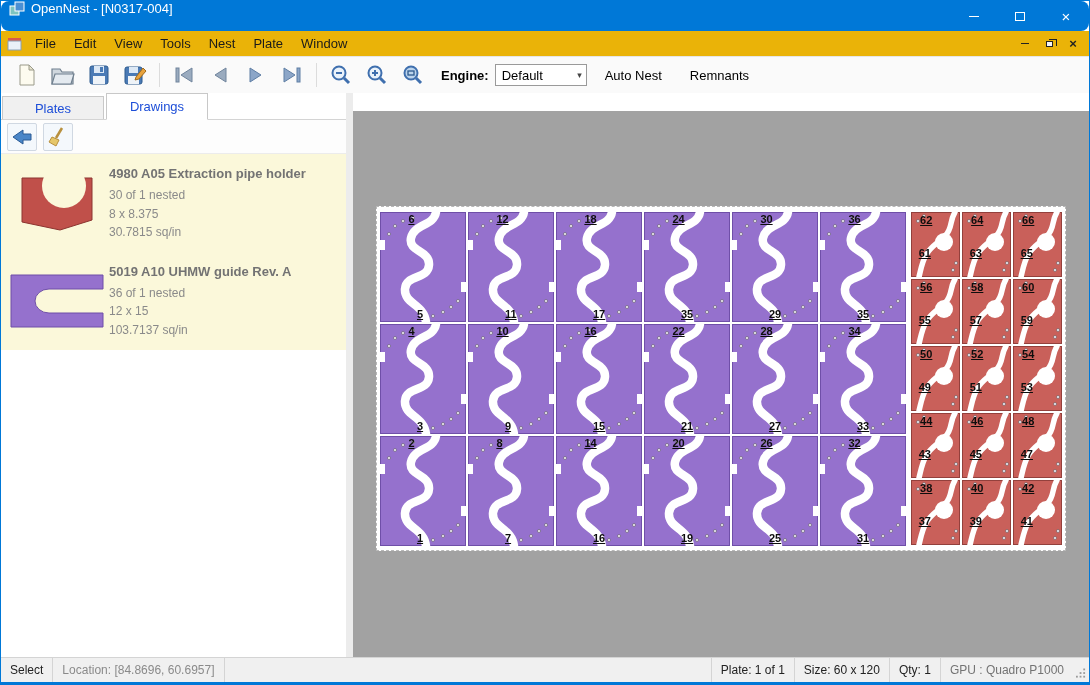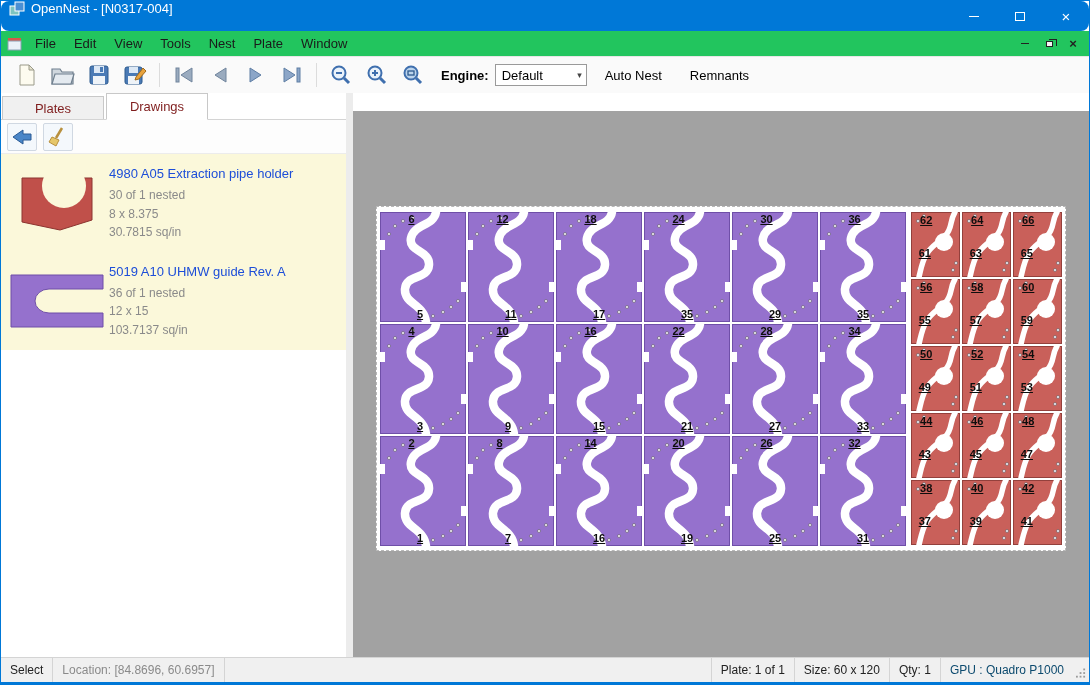--- a/index.html
+++ b/index.html
@@ -17,50 +17,50 @@
   
   .titlebar { flex:0 0 30px; background:#0078d7; color:#fff; display:flex; align-items:flex-start;border-radius:8px; }
   .app-icon { margin:0 6px 0 8px; display:flex; align-items:center; }
   .title { font-size:13px; }
   .win-controls { margin-left:auto; display:flex; height:100%; }
   .win-btn { width:46px; height:100%; display:flex; align-items:center; justify-content:center; color:#fff; }
   .glyph-min { width:10px; height:1px; background:#fff; display:block; }
   .glyph-max { width:10px; height:9px; border:1px solid #fff; display:block; }
   .glyph-close { font-size:15px; line-height:1; }
   
-  .menubar { flex:0 0 26px; background:#22c55e; display:flex; align-items:center; font-size:13px; color:#1a1a1a; border-bottom:1px solid #e6e6e6; }
+  .menubar { flex:0 0 26px; background:#eab308; display:flex; align-items:center; font-size:13px; color:#1a1a1a; border-bottom:1px solid #e6e6e6; }
   .mdi-icon { margin:0 4px 0 6px; display:flex; }
   .menu-item { padding:4px 9px; cursor:default; }
   .menubar-right { margin-left:auto; display:flex; align-items:center; padding-right:4px; }
   .mdi-btn { width:24px; height:20px; display:flex; align-items:center; justify-content:center; color:#222; }
   .glyph-min-dark { width:8px; height:1px; background:#222; display:block; }
   .glyph-restore { width:7px; height:6px; border:1px solid #222; display:block; position:relative; background:#f5f5f5; }
   .glyph-restore:before { content:""; position:absolute; left:2px; top:-3px; width:7px; height:6px; border:1px solid #222; border-left:none; border-bottom:none; }
   .glyph-close-dark { font-size:13px; line-height:1; font-weight:bold; }
   
   .toolbar { flex:0 0 36px; background:#fafafa; display:flex; align-items:center; padding-left:8px; font-size:13px; }
   .tb-btn { width:36px; height:30px; display:flex; align-items:center; justify-content:center; border:1px solid transparent; border-radius:2px; }
   .tb-sep { width:1px; height:24px; background:#dcdcdc; margin:0 6px; }
   .tb-label { margin:0 6px 0 10px; font-weight:bold; }
   .engine-select { width:92px; height:22px; border:1px solid #9a9a9a; background:#fff; display:flex; align-items:center; padding:0 4px 0 6px; justify-content:space-between; }
   .dd-arrow { font-size:9px; color:#444; }
   .tb-text-btn { padding:5px 10px; margin-left:8px; }
   
   .main { flex:1 1 auto; display:flex; min-height:0; }
   .sidebar { flex:0 0 345px; background:#fff; display:flex; flex-direction:column; min-height:0; }
   .tabstrip { flex:0 0 27px; display:flex; align-items:flex-end; background:#fff; border-bottom:1px solid #d4d4d4; padding-left:1px; }
-  .tab { width:102px; height:23px; display:flex; align-items:center; justify-content:center; font-size:13px; background:#f0f0f0; border:1px solid #c8c8c8; border-bottom:none; margin-right:2px; color:#7f1d1d; }
+  .tab { width:102px; height:23px; display:flex; align-items:center; justify-content:center; font-size:13px; background:#f0f0f0; border:1px solid #c8c8c8; border-bottom:none; margin-right:2px; color:#1d4ed8; }
   .tab.active { background:#fff; height:27px; position:relative; z-index:2; margin-bottom:-1px; border-bottom:1px solid #fff; }
   .side-toolbar { flex:0 0 34px; display:flex; align-items:center; padding-left:6px; border-bottom:1px solid #ececec; background:#fdfdfd; }
   .side-tb-btn { width:30px; height:28px; display:flex; align-items:center; justify-content:center; border:1px solid #d0d8e2; background:#f4f8fc; border-radius:2px; margin-right:6px; }
   .parts-list { flex:1 1 auto; overflow:hidden; }
   .part-item { display:flex; background:#fbf8da; padding:10px 6px 10px 4px; }
   .thumb { flex:0 0 104px; display:flex; align-items:center; justify-content:center; }
   .part-info { flex:1; padding-top:2px; }
-  .part-name { font-size:13px; font-weight:normal; color:#1d4ed8; margin-bottom:5px; }
+  .part-name { font-size:13px; font-weight:bold; color:#737373; margin-bottom:5px; }
   .part-detail { font-size:12px; color:#8a8a8a; line-height:1.55; }
   .splitter { flex:0 0 7px; background:#ececec; cursor:ew-resize; }
   .right-area { flex:1 1 auto; display:flex; flex-direction:column; min-width:0; }
   .canvas-top { flex:0 0 18px; background:#fff; }
   .canvas { flex:1 1 auto; background:#a2a2a2; position:relative; overflow:hidden; }
   .plate { position:absolute; left:23px; top:95px; width:690px; height:345px; background:#fff; border:1px dashed #b8b8b8; }
   .cell { position:absolute; }
   .cell.purple { width:86px; height:110px; }
   .cell.red { width:35px; height:65px; }
   .cell svg { position:absolute; left:0; top:0; }
@@ -801,21 +801,21 @@
 
   </div>
 
   <div class="statusbar">
     <div class="sb-cell sb-left">Select</div>
     <div class="sb-cell sb-left sb-location">Location: [84.8696, 60.6957]</div>
     <div class="sb-spacer"></div>
     <div class="sb-cell sb-right">Plate: 1 of 1</div>
     <div class="sb-cell sb-right">Size: 60 x 120</div>
     <div class="sb-cell sb-right">Qty: 1</div>
-    <div class="sb-cell sb-right sb-gpu" id="gpu-cell" style="color: #0c4a6e;">GPU : Quadro P1000</div>
+    <div class="sb-cell sb-right sb-gpu" id="gpu-cell" style="color: #737373;">GPU : Quadro P1000</div>
     <div class="grip">
       <svg width="11" height="11" viewBox="0 0 11 11">
         <rect x="8" y="0" width="2" height="2" fill="#9a9a9a"></rect>
         <rect x="8" y="4" width="2" height="2" fill="#9a9a9a"></rect>
         <rect x="8" y="8" width="2" height="2" fill="#9a9a9a"></rect>
         <rect x="4" y="4" width="2" height="2" fill="#9a9a9a"></rect>
         <rect x="4" y="8" width="2" height="2" fill="#9a9a9a"></rect>
         <rect x="0" y="8" width="2" height="2" fill="#9a9a9a"></rect>
       </svg>
     </div>

